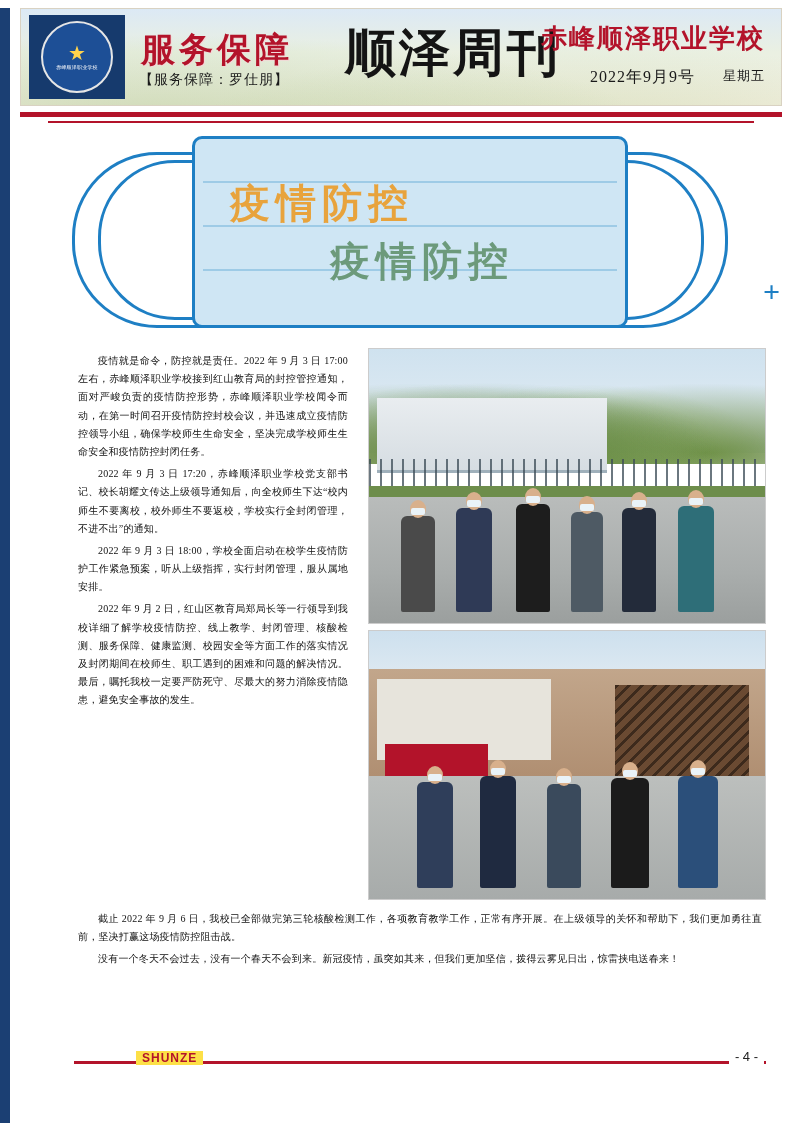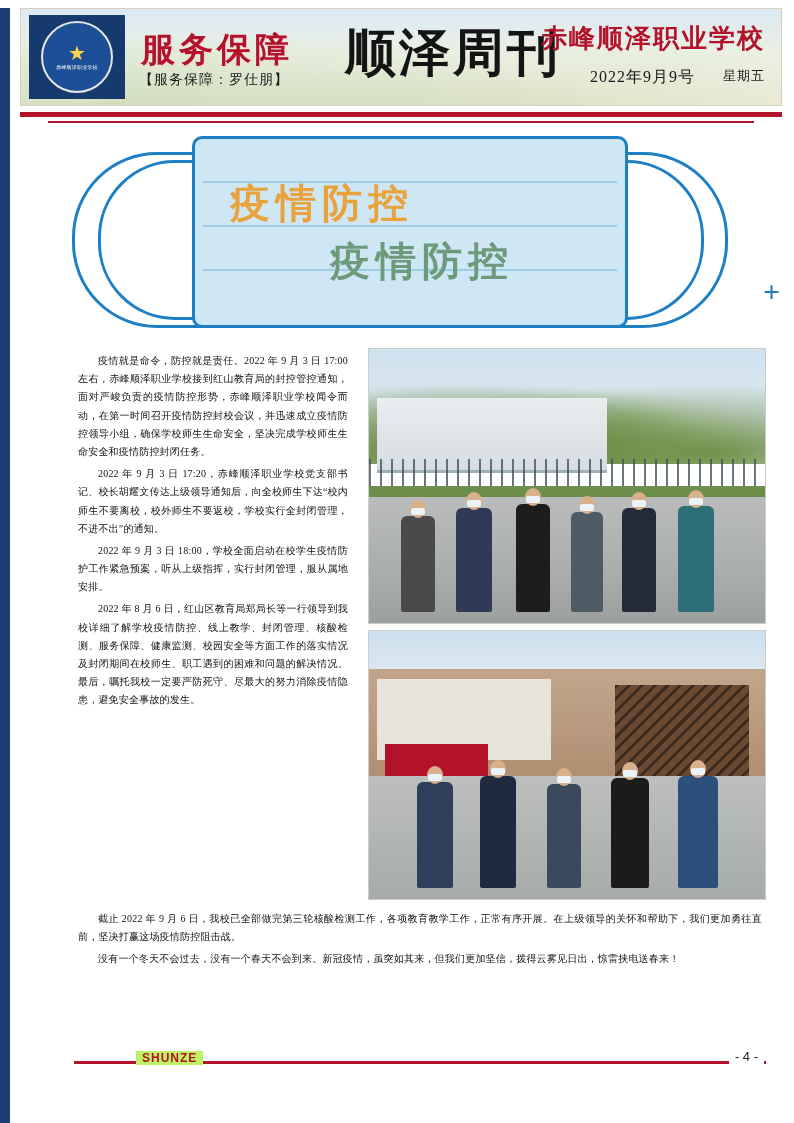--- a/index.html
+++ b/index.html
@@ -357,21 +357,21 @@
     left: 0;
     right: 0;
     top: 12px;
     height: 3px;
     background: #b3132a;
   }
   .footer-brand {
     position: absolute;
     left: 62px;
     top: 2px;
-    background: #bef264;
+    background: #fde047;
     padding: 0 6px;
     font-size: 12px;
     font-weight: bold;
     color: #b3132a;
     letter-spacing: 1px;
     font-family: "Liberation Sans", sans-serif;
   }
   .footer-page {
     position: absolute;
     right: 2px;
@@ -487,21 +487,21 @@
           <div class="p-head"></div>
           <div class="p-mask"></div>
         </div>
       </div>
     </div>
 
     <div class="col-left">
       <p class="para">疫情就是命令，防控就是责任。2022 年 9 月 3 日 17:00 左右，赤峰顺泽职业学校接到红山教育局的封控管控通知，面对严峻负责的疫情防控形势，赤峰顺泽职业学校闻令而动，在第一时间召开疫情防控封校会议，并迅速成立疫情防控领导小组，确保学校师生生命安全，坚决完成学校师生生命安全和疫情防控封闭任务。</p>
       <p class="para">2022 年 9 月 3 日 17:20，赤峰顺泽职业学校党支部书记、校长胡耀文传达上级领导通知后，向全校师生下达“校内师生不要离校，校外师生不要返校，学校实行全封闭管理，不进不出”的通知。</p>
       <p class="para">2022 年 9 月 3 日 18:00，学校全面启动在校学生疫情防护工作紧急预案，听从上级指挥，实行封闭管理，服从属地安排。</p>
-      <p class="para">2022 年 8 月 6 日，红山区教育局郑局长等一行领导到我校详细了解学校疫情防控、线上教学、封闭管理、核酸检测、服务保障、健康监测、校园安全等方面工作的落实情况及封闭期间在校师生、职工遇到的困难和问题的解决情况。最后，嘱托我校一定要严防死守、尽最大的努力消除疫情隐患，避免安全事故的发生。</p>
+      <p class="para">2022 年 9 月 2 日，红山区教育局郑局长等一行领导到我校详细了解学校疫情防控、线上教学、封闭管理、核酸检测、服务保障、健康监测、校园安全等方面工作的落实情况及封闭期间在校师生、职工遇到的困难和问题的解决情况。最后，嘱托我校一定要严防死守、尽最大的努力消除疫情隐患，避免安全事故的发生。</p>
     </div>
   </div>
 
   <div class="full-paras">
     <p class="para">截止 2022 年 9 月 6 日，我校已全部做完第三轮核酸检测工作，各项教育教学工作，正常有序开展。在上级领导的关怀和帮助下，我们更加勇往直前，坚决打赢这场疫情防控阻击战。</p>
     <p class="para">没有一个冬天不会过去，没有一个春天不会到来。新冠疫情，虽突如其来，但我们更加坚信，拨得云雾见日出，惊雷挟电送春来！</p>
   </div>
 
   <div class="footer">
     <div class="footer-line"></div>

